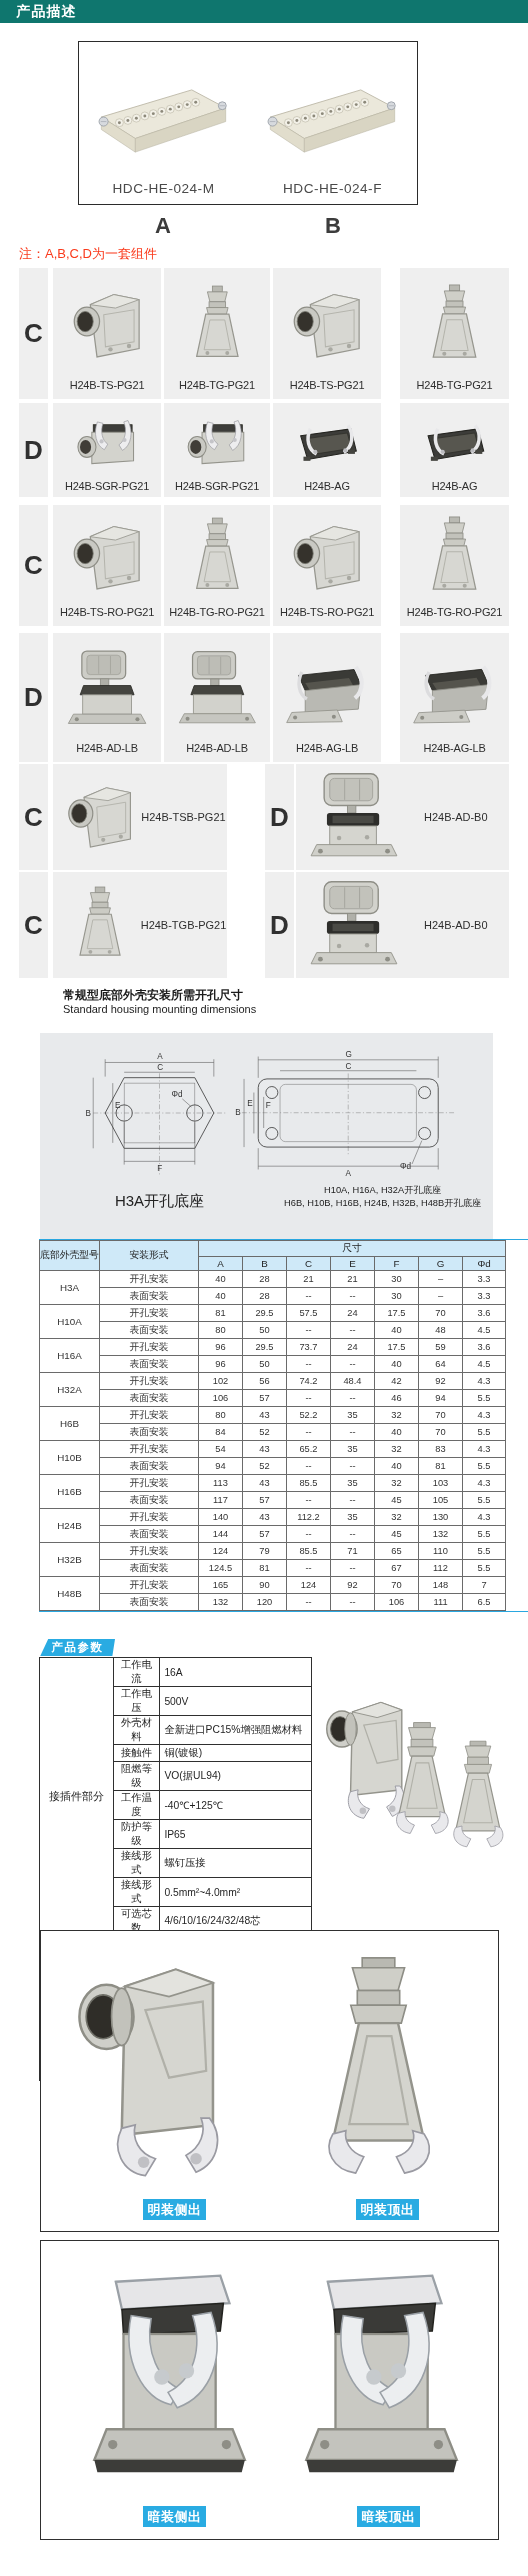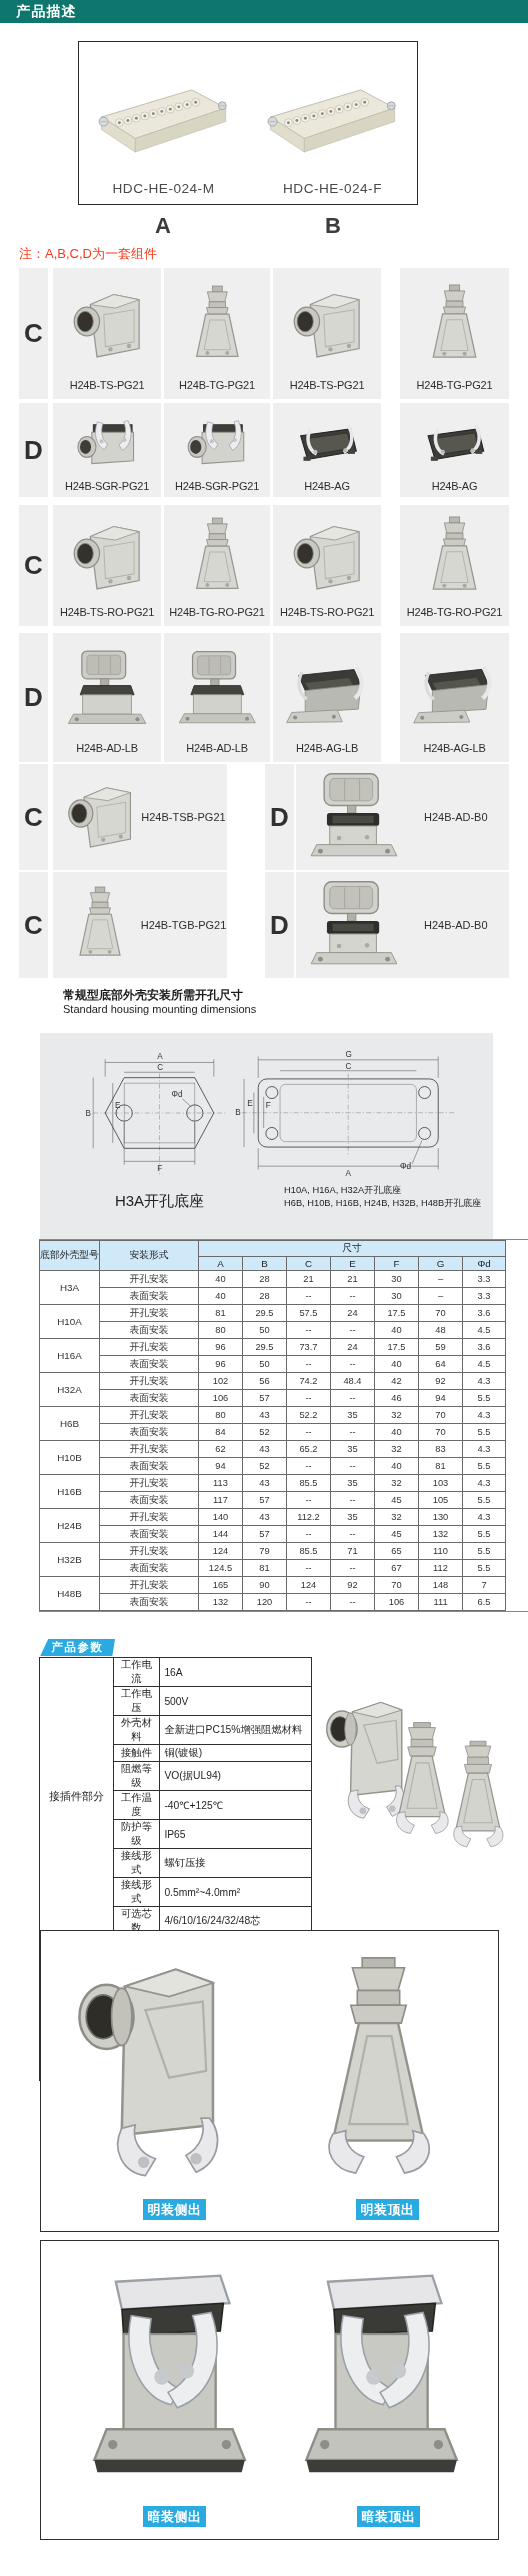--- a/index.html
+++ b/index.html
@@ -37,21 +37,21 @@
   .wcode{flex:1;text-align:center;font-size:11px;color:#2e2e2e;white-space:nowrap;}
 
   
   .mount-title-zh{position:absolute;left:63px;top:987px;font-size:12px;font-weight:700;color:#1c1c1c;}
   .mount-title-en{position:absolute;left:63px;top:1003px;font-size:11px;color:#1c1c1c;}
   .draw-panel{position:absolute;left:40px;top:1033px;width:453px;height:212px;background:#e8eaec;}
   .drawing{position:absolute;}
   .d-left{left:38px;top:12px;width:163px;height:136px;}
   .d-right{left:180px;top:5.4px;width:251px;height:150px;}
   .cap-left{position:absolute;left:38px;top:159px;width:163px;text-align:center;font-size:15px;color:#222;}
-  .cap-right{position:absolute;left:244px;top:151px;font-size:9.3px;color:#222;line-height:13px;}
+  .cap-right{position:absolute;left:244px;top:151px;font-size:9.3px;color:#222;line-height:13px;text-align:center;}
   .drawing text{font-size:15px;fill:#333;font-family:"Liberation Sans",sans-serif;}
   .dimline{stroke:#555;stroke-width:1;fill:none;}
   .outline{stroke:#444;stroke-width:1.6;fill:none;}
   .thinline{stroke:#777;stroke-width:1;fill:none;}
   .cline{stroke:#888;stroke-width:1;fill:none;stroke-dasharray:9 4 2 4;}
 
   
   .dim-table-wrap{position:absolute;left:39px;top:1239px;width:522px;border-top:1.6px solid #2aa7e0;border-bottom:1.6px solid #2aa7e0;}
   table.dimtbl{border-collapse:collapse;width:465px;table-layout:fixed;background:#fff;}
   .dimtbl td{border:0.5px solid #6a6a6a;text-align:center;font-size:9.3px;color:#333;height:17px;padding:0;overflow:hidden;}
@@ -598,21 +598,21 @@
           <td data-interactable="false">52</td>
           <td data-interactable="false">--</td>
           <td data-interactable="false">--</td>
           <td data-interactable="false">40</td>
           <td data-interactable="false">70</td>
           <td data-interactable="false">5.5</td>
         </tr>
         <tr class="gstart" data-interactable="false">
           <td class="model-cell" rowspan="2" data-interactable="false">H10B</td>
           <td class="mount-cell" data-interactable="false">开孔安装</td>
-          <td data-interactable="false">62</td>
+          <td data-interactable="false">54</td>
           <td data-interactable="false">43</td>
           <td data-interactable="false">65.2</td>
           <td data-interactable="false">35</td>
           <td data-interactable="false">32</td>
           <td data-interactable="false">83</td>
           <td data-interactable="false">4.3</td>
         </tr>
         <tr data-interactable="false">
           <td class="mount-cell" data-interactable="false">表面安装</td>
           <td data-interactable="false">94</td>

